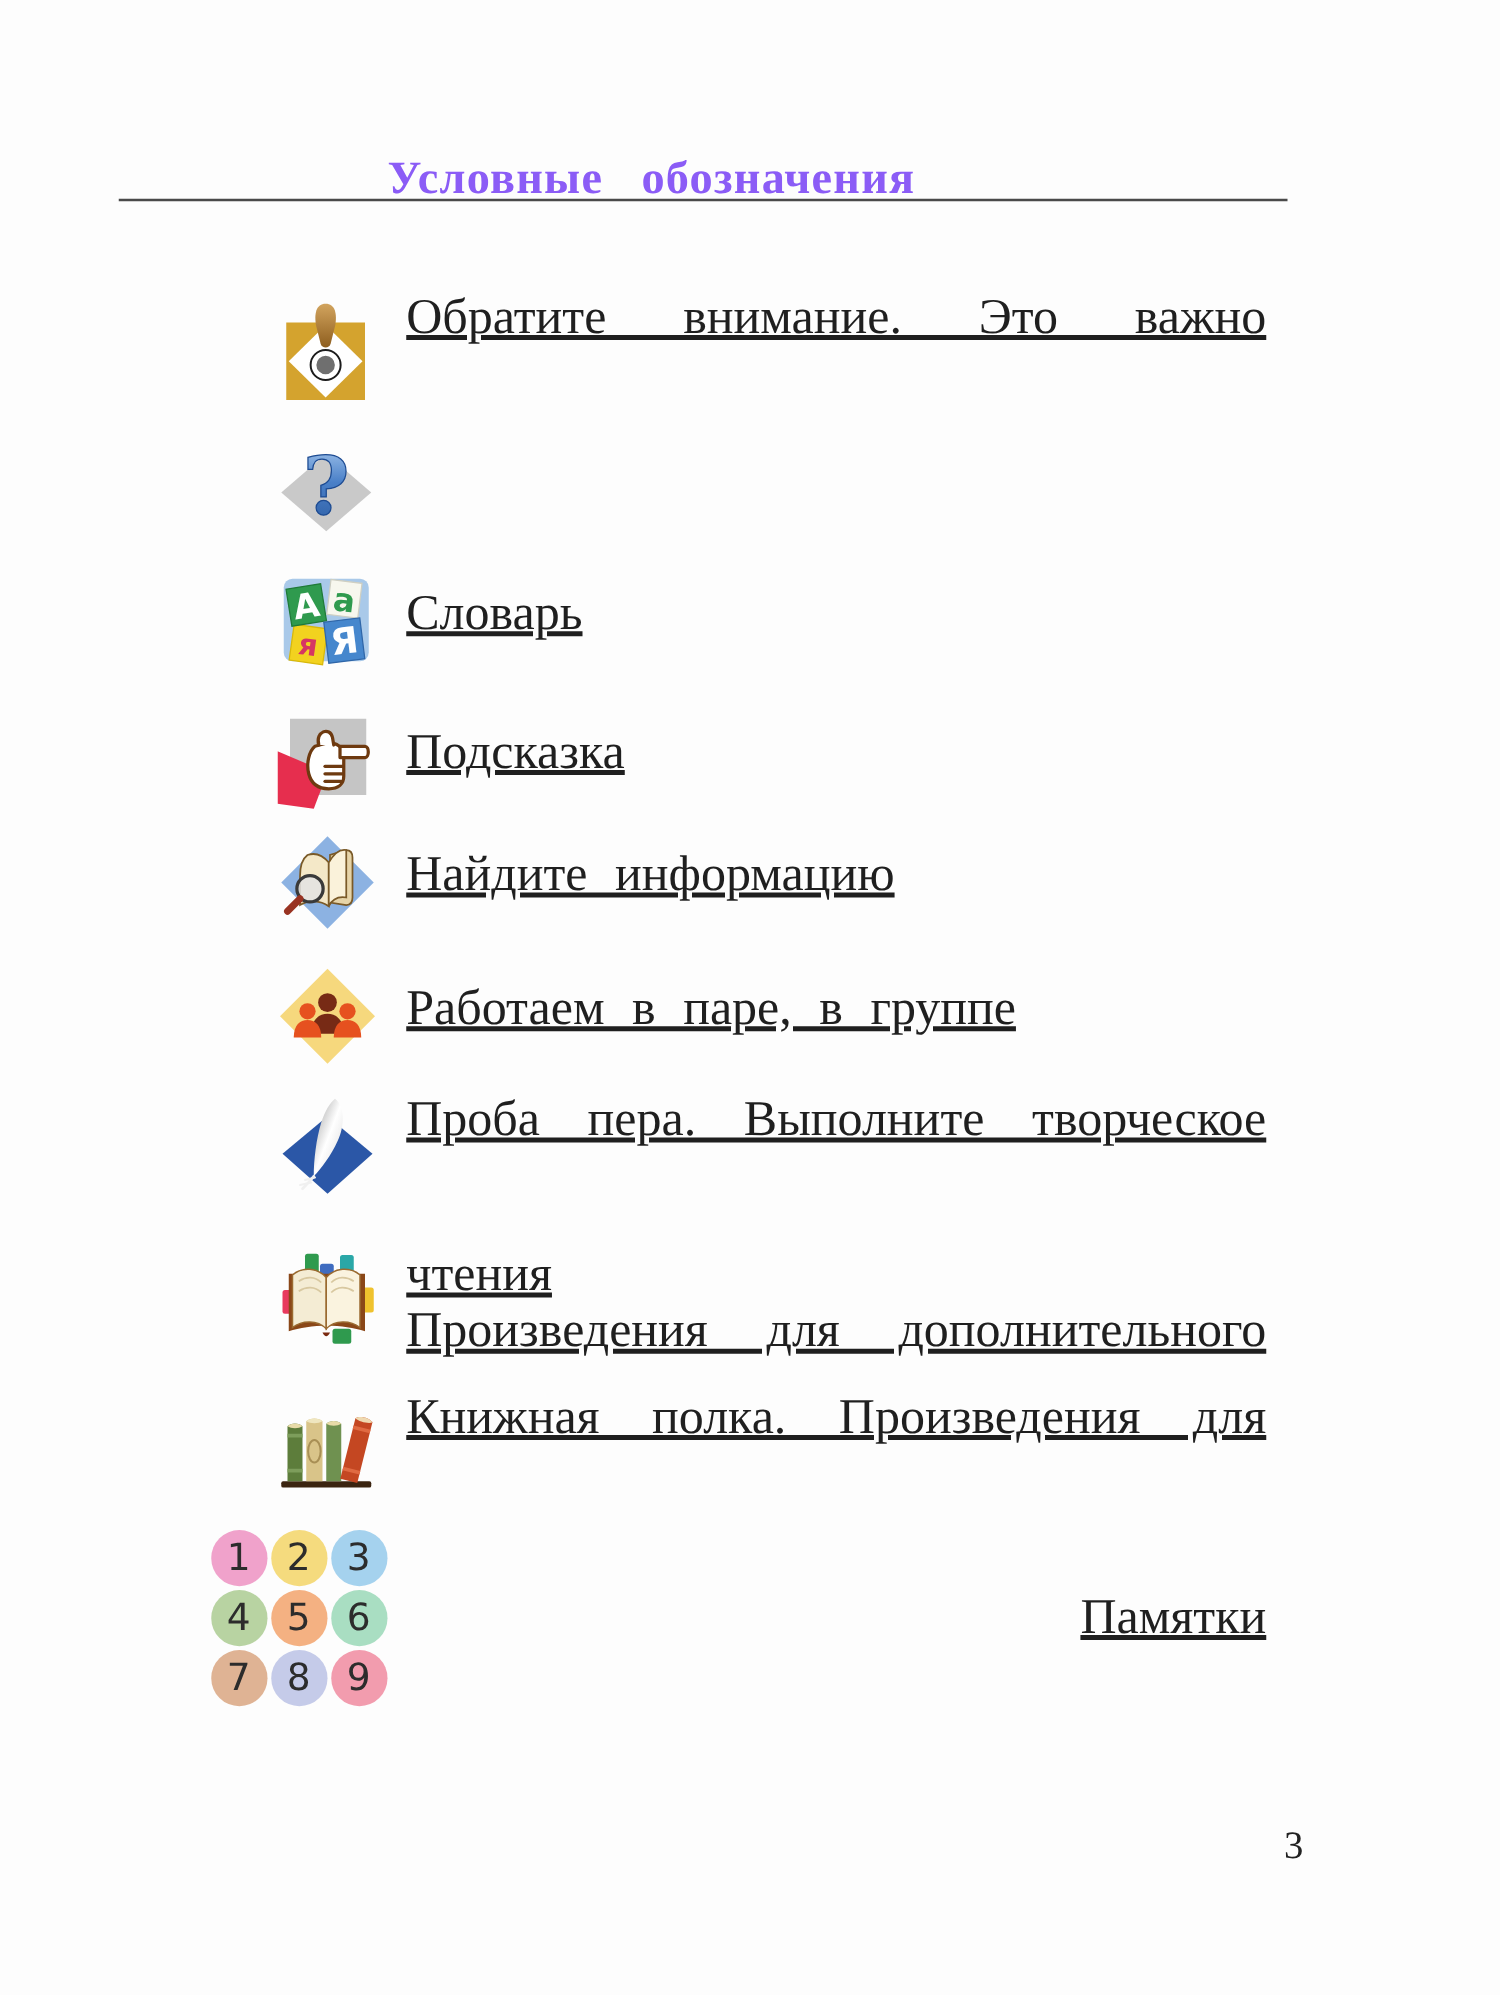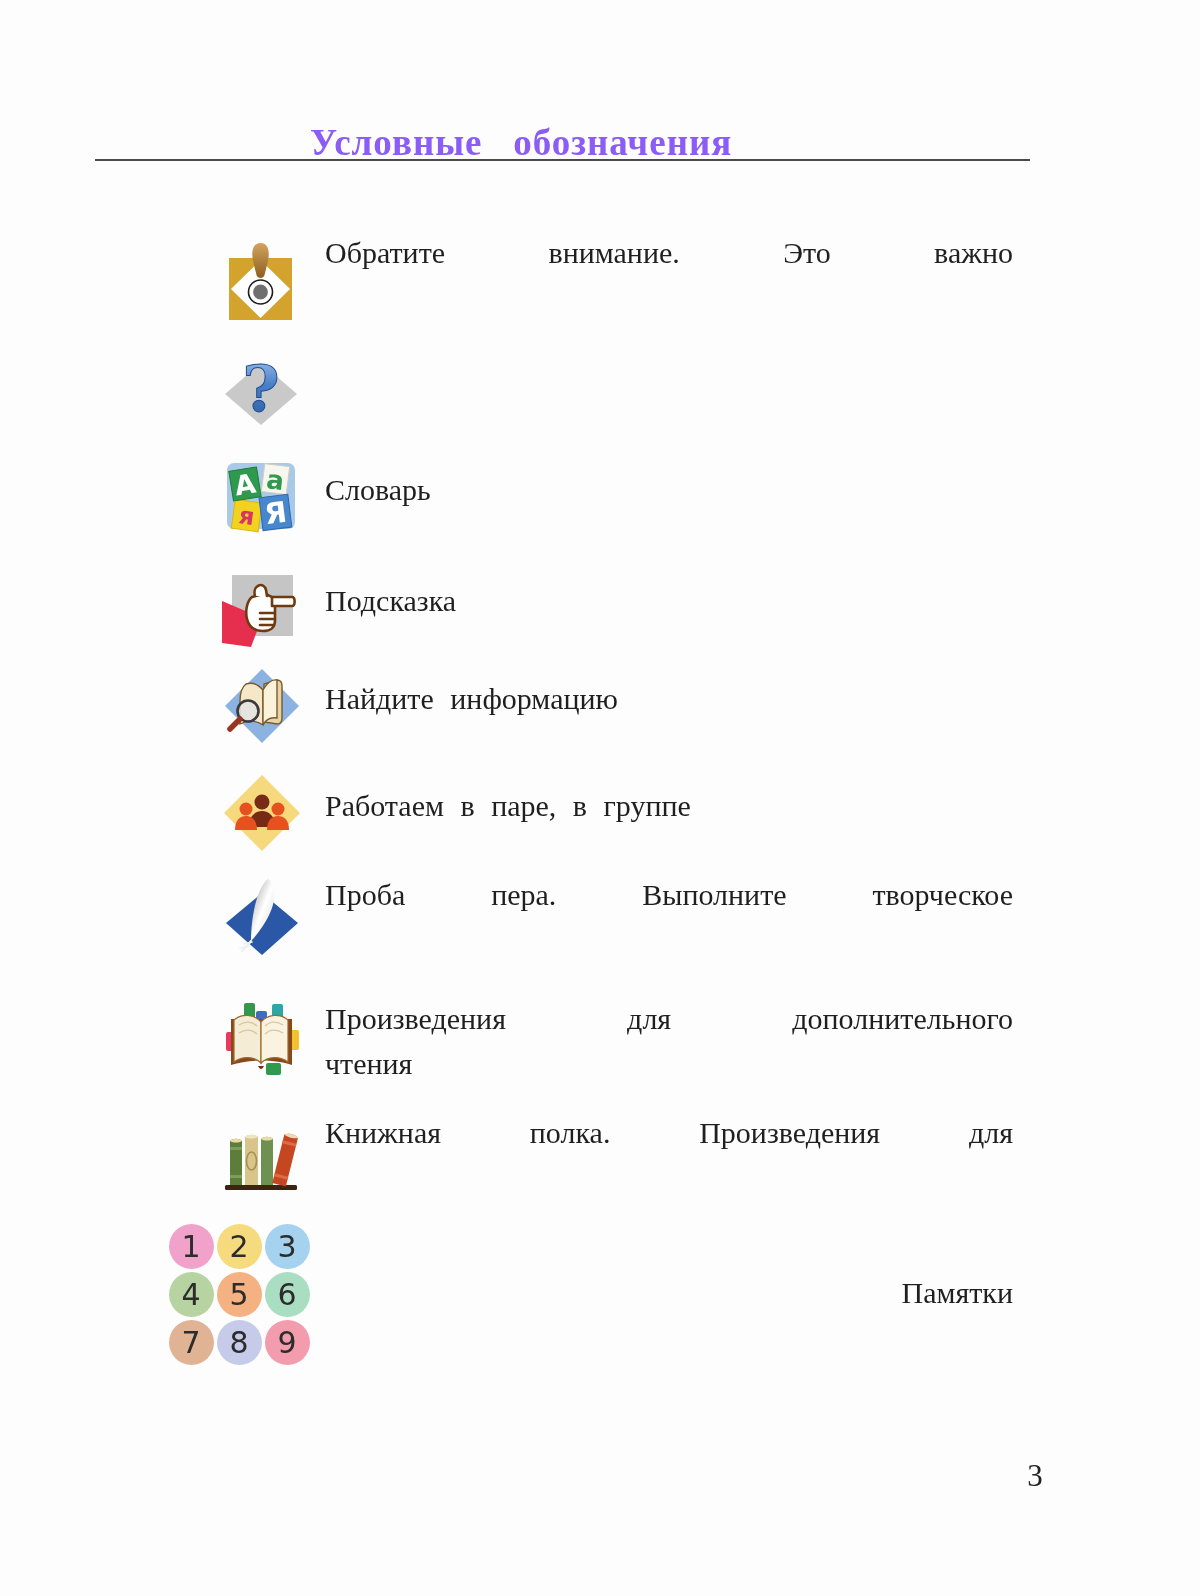--- a/index.html
+++ b/index.html
@@ -13,21 +13,21 @@
     font-size:37px; font-weight:bold; letter-spacing:1px; word-spacing:0.55em;
     color:#8b5cf6;
     margin-top:23px;
   }
   .rule { position:absolute; left:95px; top:159px; width:935px; height:2px; background:#4a4a4a; }
 
   .row { position:absolute; left:0; width:1060px; }
   .icon { position:absolute; left:222px; top:5px; width:80px; height:80px; display:block; }
   .icon svg { display:block; }
   .text { position:absolute; left:325px; top:0; width:688px; }
-  .line { font-size:30px; line-height:45px; word-spacing:0.30em; white-space:normal; }
+  .line { font-size:40px; line-height:45px; word-spacing:0.30em; white-space:normal;text-decoration:underline; }
   .just { text-align:justify; text-align-last:justify; }
   .pad-single { top:15px; }
   .icon-hi { top:12px; }
 
   .memo-grid { position:absolute; left:167px; top:2px; width:148px; display:flex; flex-wrap:wrap; }
   .memo-circle {
     width:45px; height:45px; border-radius:50%; margin:1.5px;
     display:flex; align-items:center; justify-content:center;
     font-family:"DejaVu Sans","Liberation Sans",sans-serif;
     font-size:30px; font-weight:500; color:#2c2c2c;
@@ -194,22 +194,22 @@
         <rect x="44" y="62" width="15" height="12" rx="2" fill="#2f9a4e"></rect>
         <rect x="34" y="10" width="11" height="28" rx="2" fill="#3f6cc0"></rect>
         <path d="M9 18 L9 64 C26 58 53 58 70 64 L70 18 Z" fill="#8a4718"></path>
         <path d="M12 19 C20 12 32 13 39 21 L39 62 C32 55 20 55 12 61 Z" fill="#f4ecd4" stroke="#9a6a30" stroke-width="1.2"></path>
         <path d="M66 19 C58 12 46 13 39 21 L39 62 C46 55 58 55 66 61 Z" fill="#faf3df" stroke="#9a6a30" stroke-width="1.2"></path>
         <path d="M17 24 C23 20 30 20 35 25 M17 32 C23 28 30 28 35 33 M43 25 C48 20 55 20 61 24 M43 33 C48 28 55 28 61 32" stroke="#d8c8a0" stroke-width="1.4" fill="none"></path>
         <path d="M36 65 C38 69 40 69 42 65 Z" fill="#7a2a10"></path>
       </svg>
     </span>
     <div class="text">
+      <div class="line">чтения</div>
       <div class="line just">Произведения для дополнительного</div>
-      <div class="line">чтения</div>
     </div>
   </div>
 
   <div class="row" style="top:1110px">
     <span class="icon">
       <svg width="80" height="80" viewBox="0 0 80 80">
         <rect x="3" y="70" width="72" height="5" rx="1.5" fill="#3b2410"></rect>
         <path d="M8 26 C11 23 17 23 20 26 L20 70 L8 70 Z" fill="#5d7d3b"></path>
         <path d="M8 26 C11 23 17 23 20 26 C17 28 11 28 8 26 Z" fill="#e8dba8"></path>
         <rect x="8" y="32" width="12" height="3" fill="#7d9d5b"></rect>

